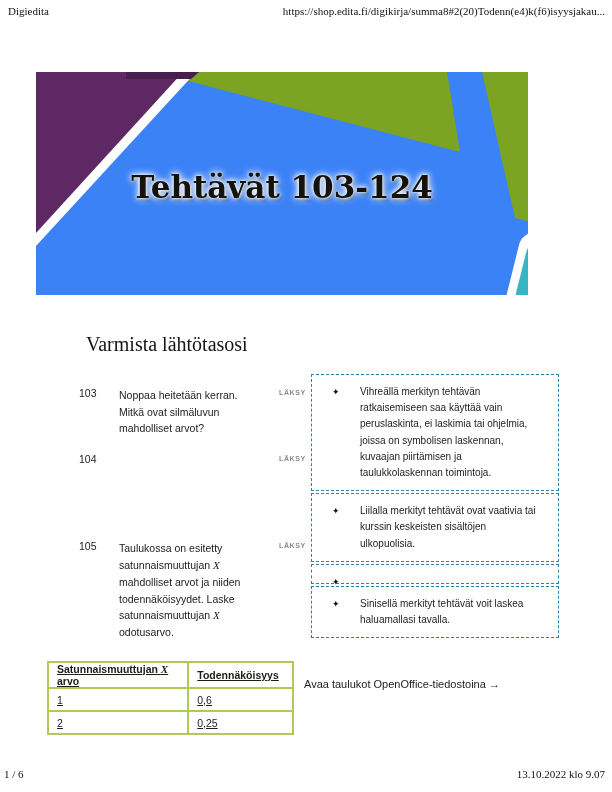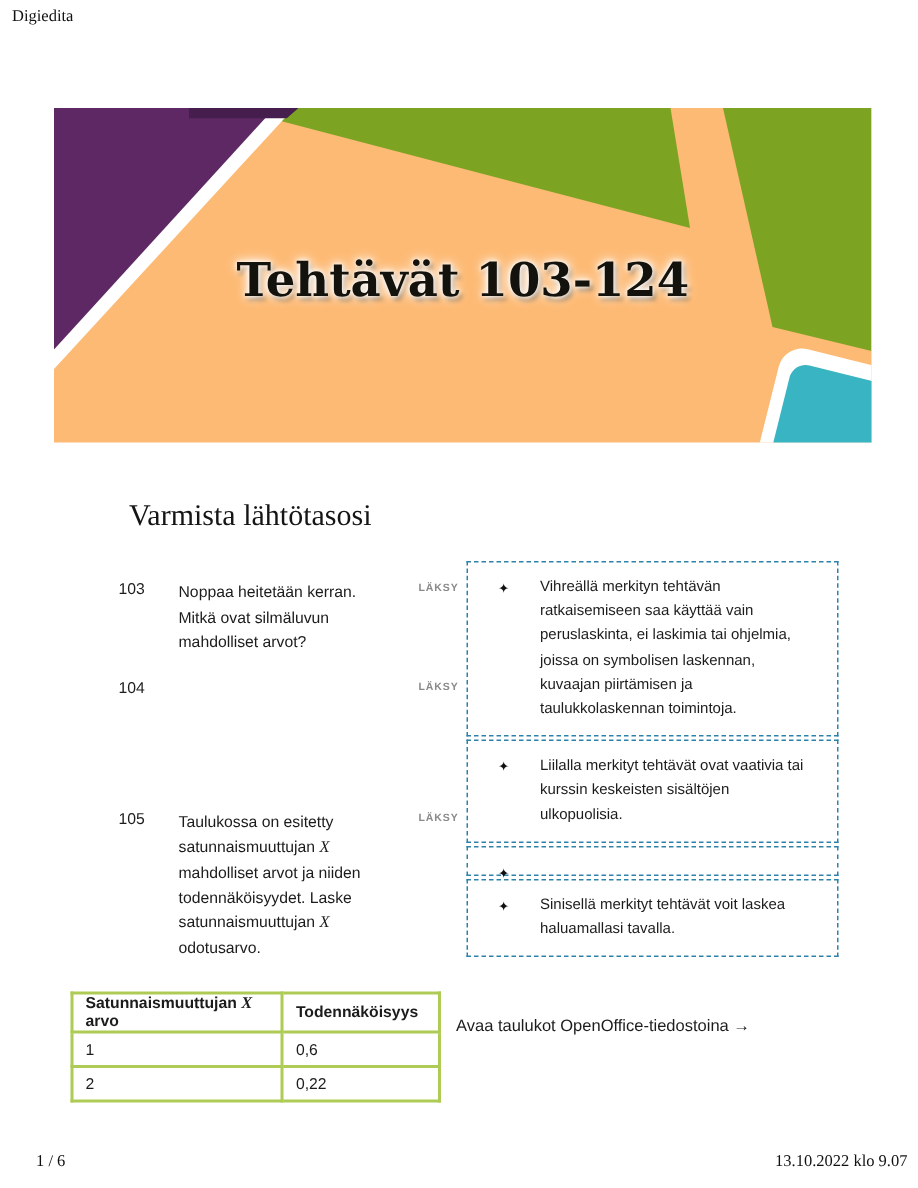--- a/index.html
+++ b/index.html
@@ -5,26 +5,26 @@
   * { margin:0; padding:0; box-sizing:border-box; }
   html,body { background:#ffffff; }
   .page {
     position:relative; width:612px; height:792px; background:#ffffff;
     font-family:"Liberation Sans", sans-serif; color:#1c1c1c; overflow:hidden;
   }
 
   
   .hdr-left  { position:absolute; left:8px;  top:5px;  font:11px "Liberation Serif", serif; color:#111; }
   .hdr-right { position:absolute; right:7px; top:5px;  font:11px "Liberation Serif", serif; color:#111; }
-  .ftr-left  { position:absolute; left:24px;  top:768px; font:11px "Liberation Serif", serif; color:#111; }
+  .ftr-left  { position:absolute; left:4px;  top:768px; font:11px "Liberation Serif", serif; color:#111; }
   .ftr-right { position:absolute; right:7px; top:768px; font:11px "Liberation Serif", serif; color:#111; }
 
   
-  .banner { position:absolute; left:36px; top:72px; width:545px; height:223px;
-            background:#fdba74; overflow:hidden; }
+  .banner { position:absolute; left:36px; top:72px; width:492px; height:223px;
+            background:#3b82f6; overflow:hidden; }
   .banner .shape { position:absolute; inset:0; }
   .shape-band   { background:#7da322; clip-path:polygon(118px 0, 411px 0, 424px 80px); }
   .shape-block  { background:#7da322; clip-path:polygon(446px 0, 545px 0, 545px 162px, 479px 146px); }
   .card-white { position:absolute; left:487px; top:157px; width:230px; height:170px;
                 background:#ffffff; border-radius:16px; transform:rotate(14deg); transform-origin:0 0; }
   .card-teal  { position:absolute; left:493px; top:169px; width:230px; height:170px;
                 background:#38b4c2; border-radius:11px; transform:rotate(14deg); transform-origin:0 0; }
   .shape-white-tri  { background:#ffffff; clip-path:polygon(0 0, 160px 0, 0 174px); }
   .shape-purple-tri { background:#5d2863; clip-path:polygon(0 0, 147px 0, 0 161px); }
   .shape-purple-sliver { background:#451e4e; clip-path:polygon(90px 0, 163px 0, 155px 7px, 90px 7px); }
@@ -56,32 +56,33 @@
   .ibox-text { white-space:pre-line; }
   .ibox .bullet { position:absolute; left:20px; top:10px; font-size:9px; color:#111; }
 
   
   .oo-link { position:absolute; left:304px; top:678px; font-size:11px; color:#1c1c1c;
              text-decoration:none; cursor:pointer; }
 
   
   .ptable { position:absolute; left:47px; top:661px; width:247px;
             border-collapse:collapse; font-size:10.5px; color:#1c1c1c; }
-  .ptable th, .ptable td { border:2px solid #aecb55; text-align:left; padding:0 0 0 8px; }
+  .ptable th, .ptable td { border:2px solid #aecb55; text-align:left; padding:0 0 0 8px;text-decoration:underline; }
   .ptable th { height:26px; font-weight:bold; }
   .ptable td { height:23px; font-weight:normal; }
   .ptable .c1 { width:152px; }
   .ptable .c2 { width:110px; }
 </style>
 </head>
 <body>
 
 <div class="page">
 
   <div class="hdr-left">Digiedita</div>
+  <div class="hdr-right">https://shop.edita.fi/digikirja/summa8#2(20)Todenn(e4)k(f6)isyysjakau...</div>
 
   <div class="banner">
     <div class="shape shape-band"></div>
     <div class="shape shape-block"></div>
     <div class="card-white"></div>
     <div class="card-teal"></div>
     <div class="shape shape-white-tri"></div>
     <div class="shape shape-purple-tri"></div>
     <div class="shape shape-purple-sliver"></div>
     <div class="banner-title">Tehtävät 103-124</div>
@@ -146,21 +147,21 @@
         <tr>
       <th class="c1"><span>Satunnaismuuttujan </span><span class="it">X</span><span> arvo</span></th>
       <th class="c2">Todennäköisyys</th>
     </tr>
     <tr>
       <td>1</td>
       <td>0,6</td>
     </tr>
     <tr>
       <td>2</td>
-      <td>0,22</td>
+      <td>0,25</td>
     </tr>
   </tbody>
     </table>
 
   <div class="ftr-left">1 / 6</div>
   <div class="ftr-right">13.10.2022 klo 9.07</div>
 
 </div>
 
 </body></html>

